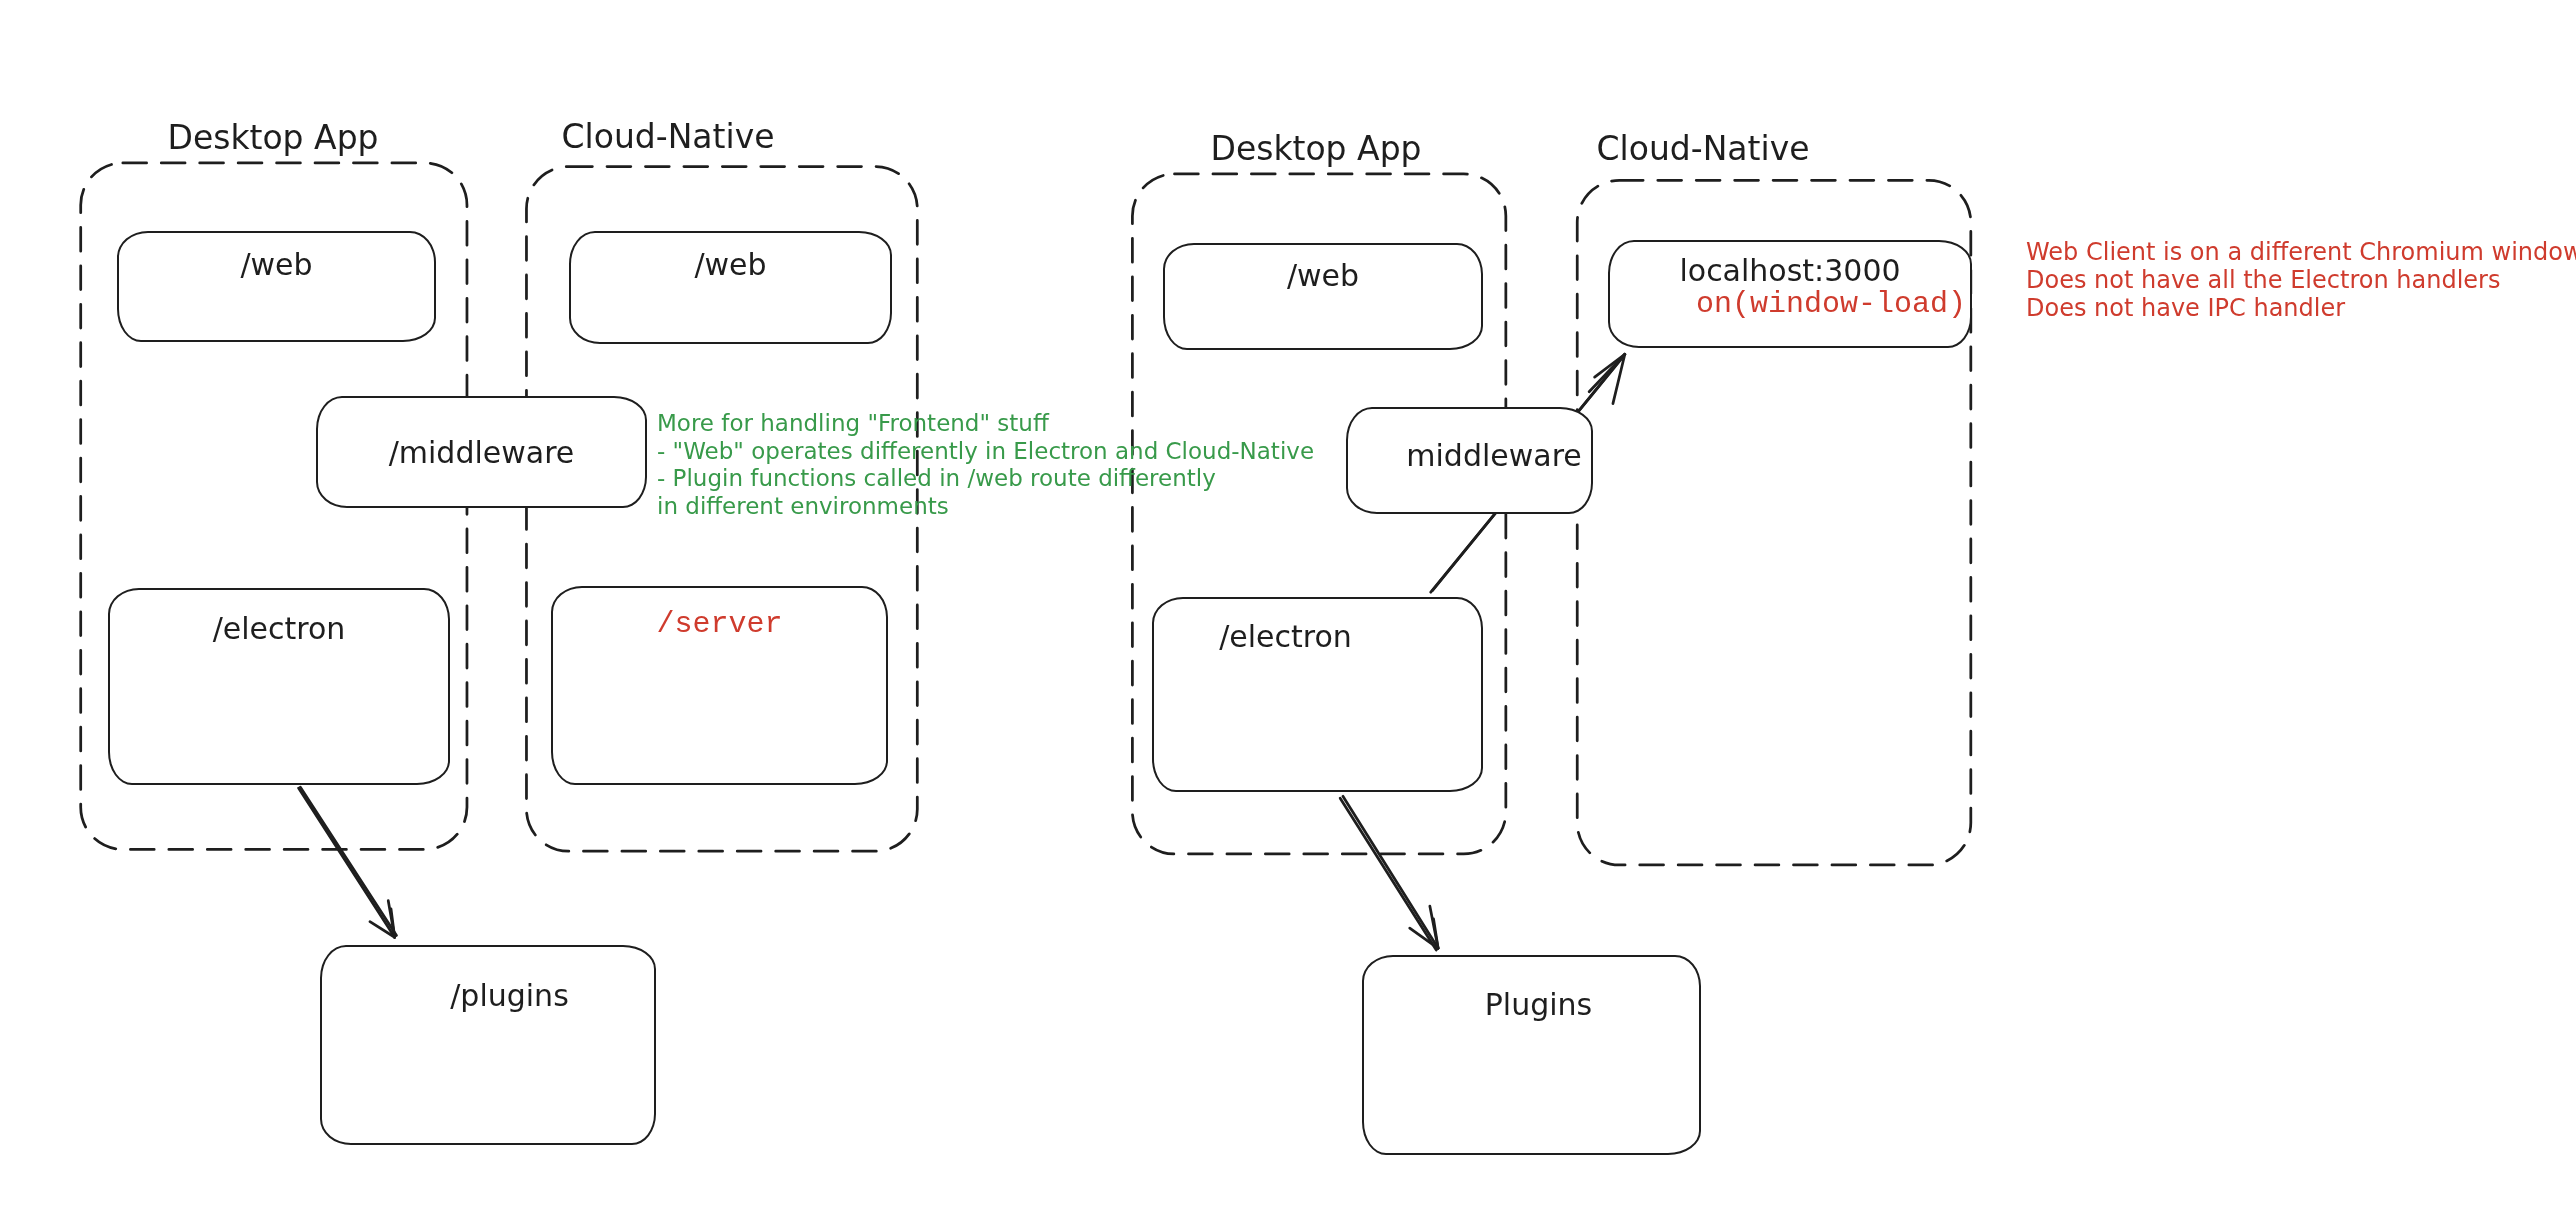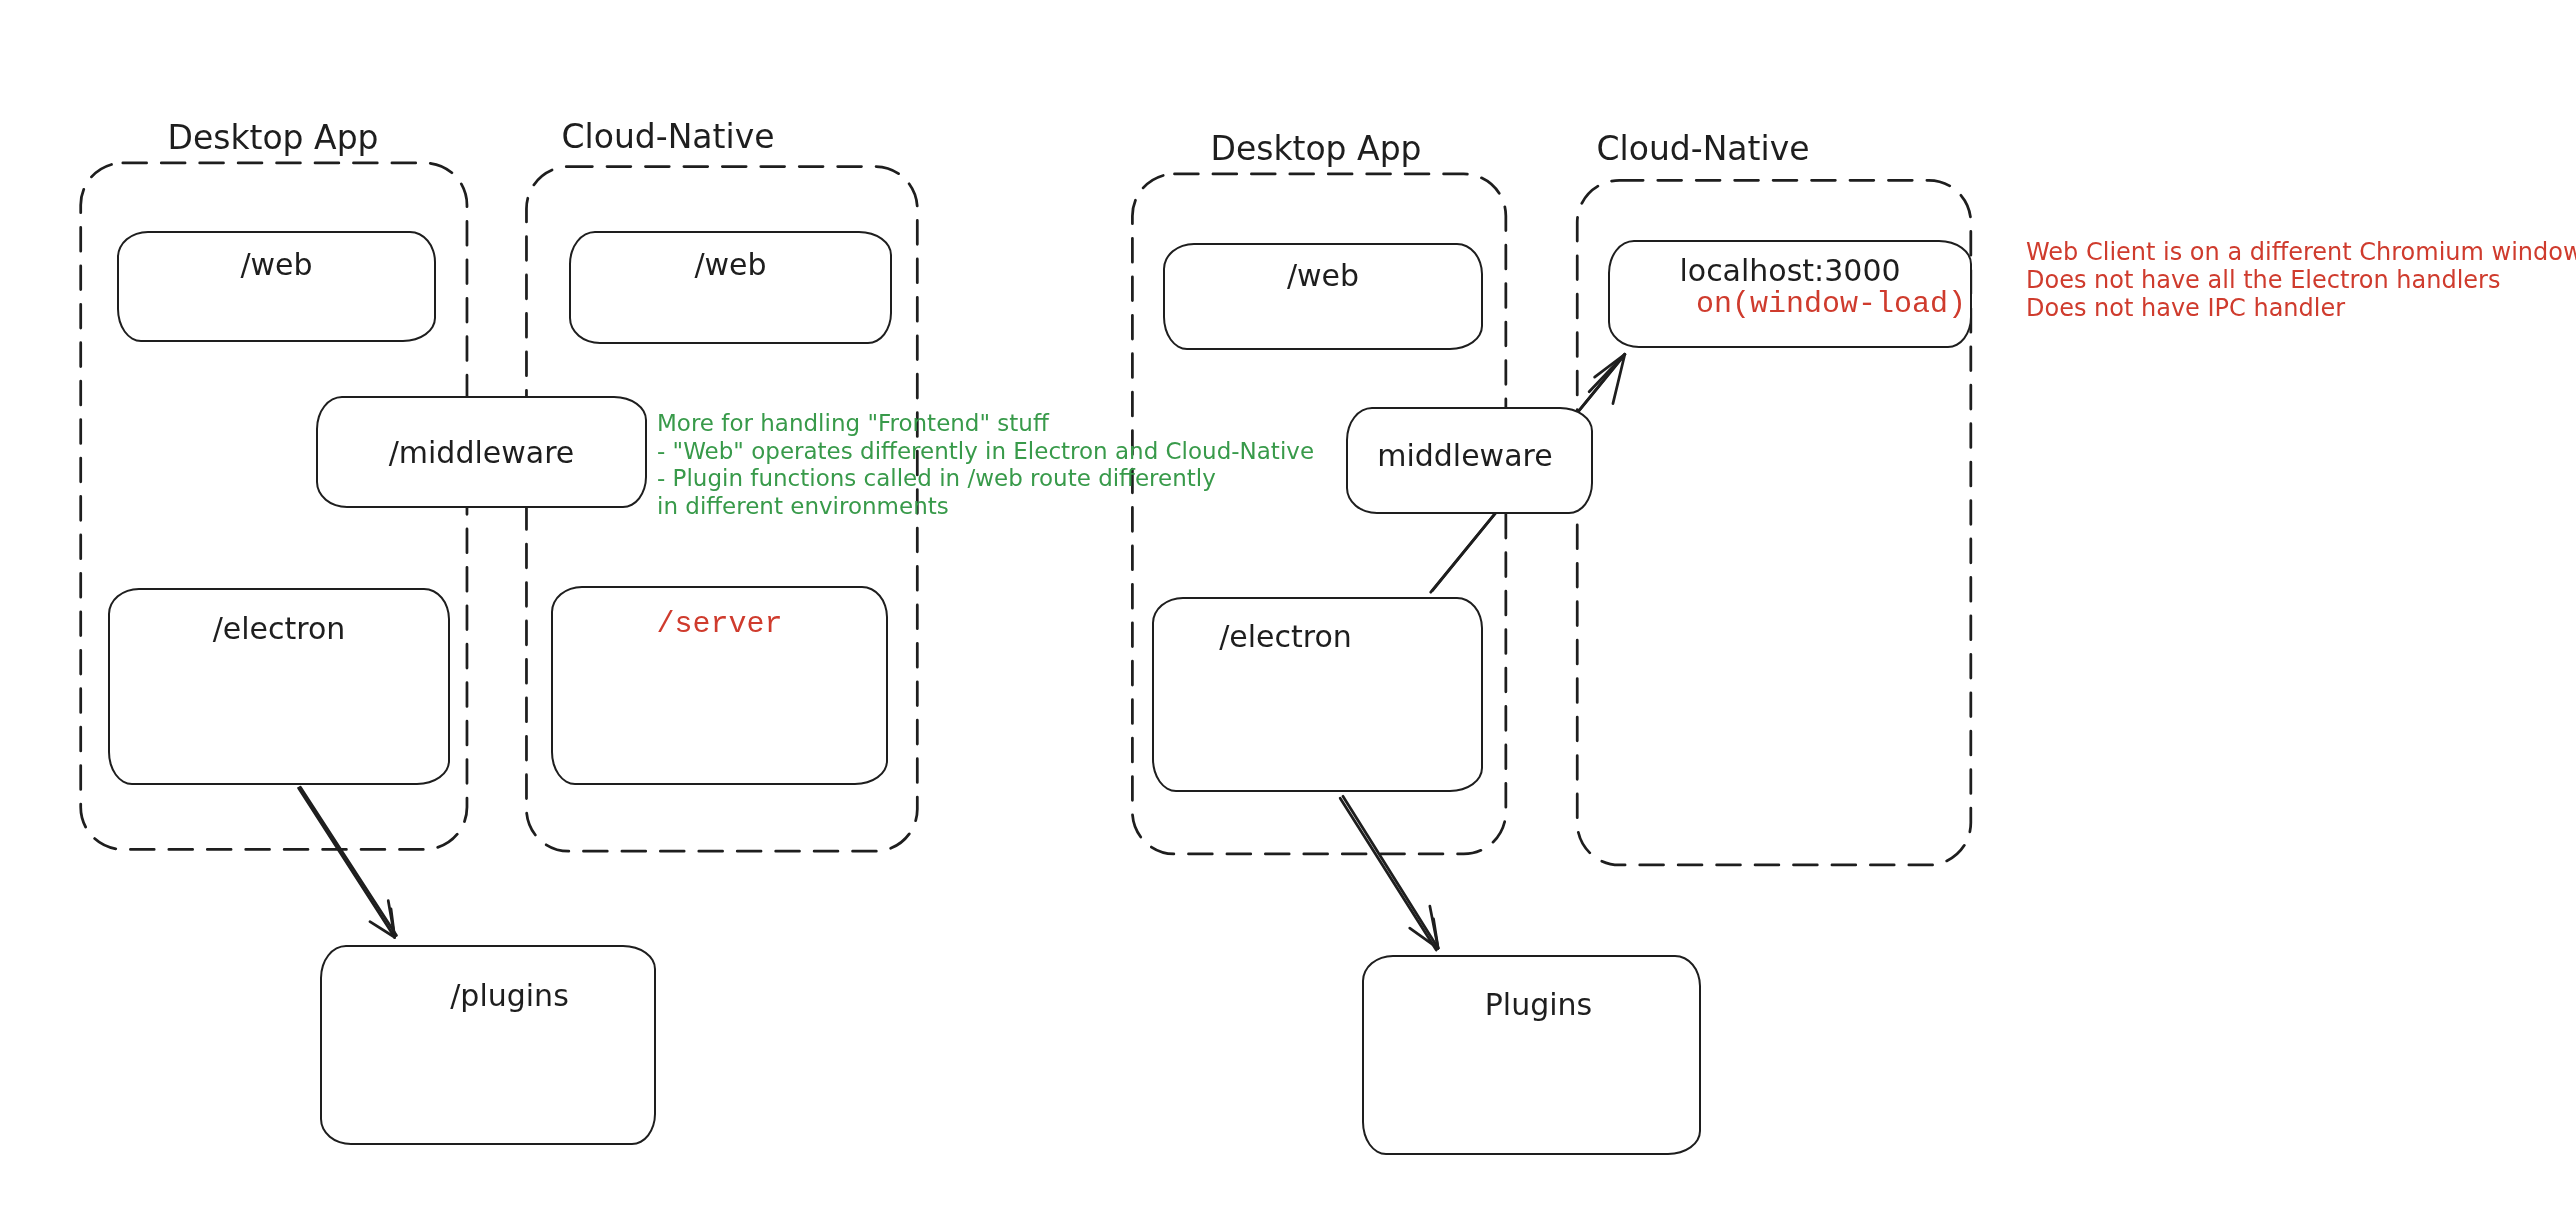--- a/index.html
+++ b/index.html
@@ -116,21 +116,21 @@
 
   <div class="container-title" style="left:1316px;top:135px;">Desktop App</div>
 
   <div class="container-title" style="left:1703px;top:135px;">Cloud-Native</div>
 
   <div class="box r1" style="left:1163px;top:243px;width:320px;height:107px;">
     <span class="box-label" style="padding-top:15.6px;">/web</span>
   </div>
 
   <div class="box r2" style="left:1346px;top:407px;width:247px;height:107px;">
-    <span class="box-label" style="padding-top:32px;padding-right:9.2px;">middleware</span>
+    <span class="box-label" style="padding-top:32px;text-align:right;padding-right:9.2px;">middleware</span>
   </div>
 
   <div class="box r1" style="left:1152px;top:597px;width:331px;height:195px;">
     <span class="box-label" style="padding-top:23px;padding-right:64px;">/electron</span>
   </div>
 
   <div class="box r2" style="left:1608px;top:240px;width:364px;height:108px;">
     <span class="box-label" style="padding-top:13.7px;">localhost:3000</span>
     <span class="box-label red-text" style="margin-top:5.5px;transform:translateX(41px);">on(window-load)</span>
   </div>

